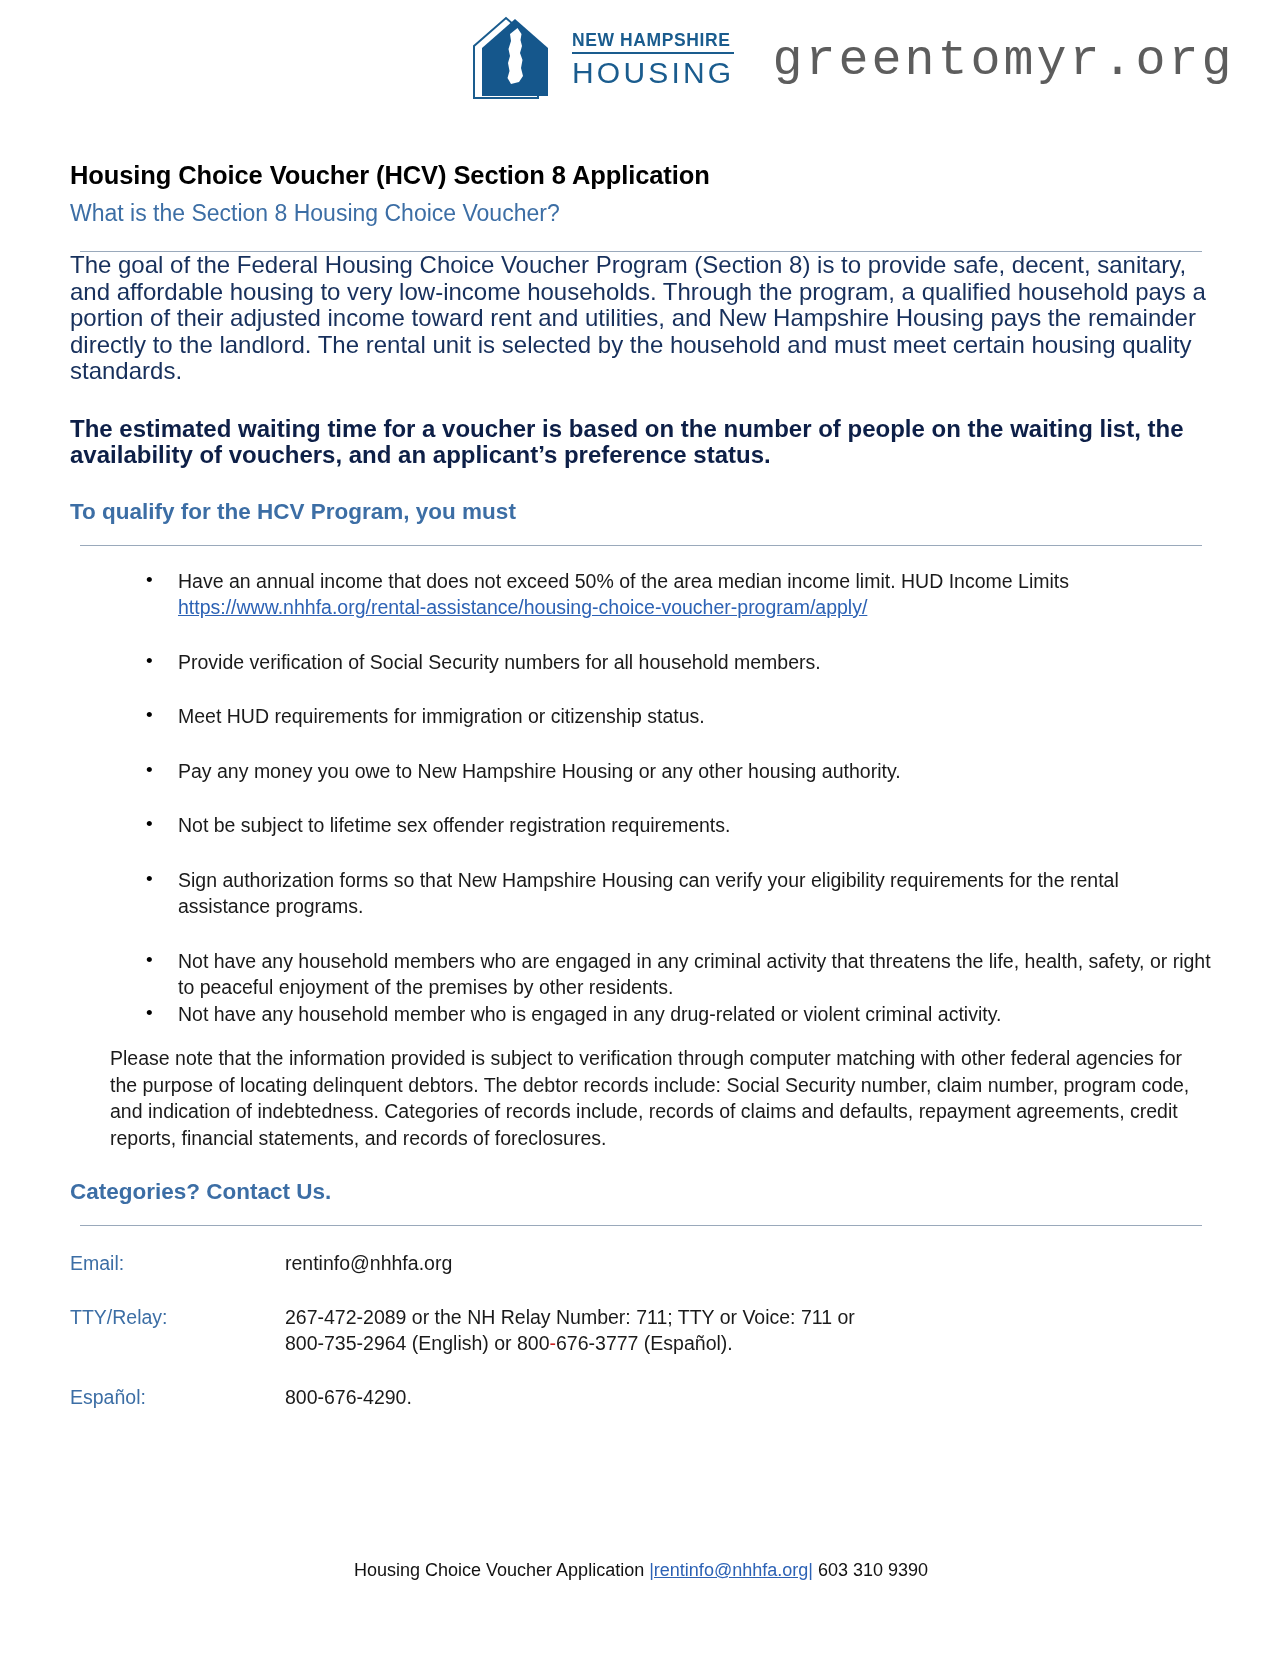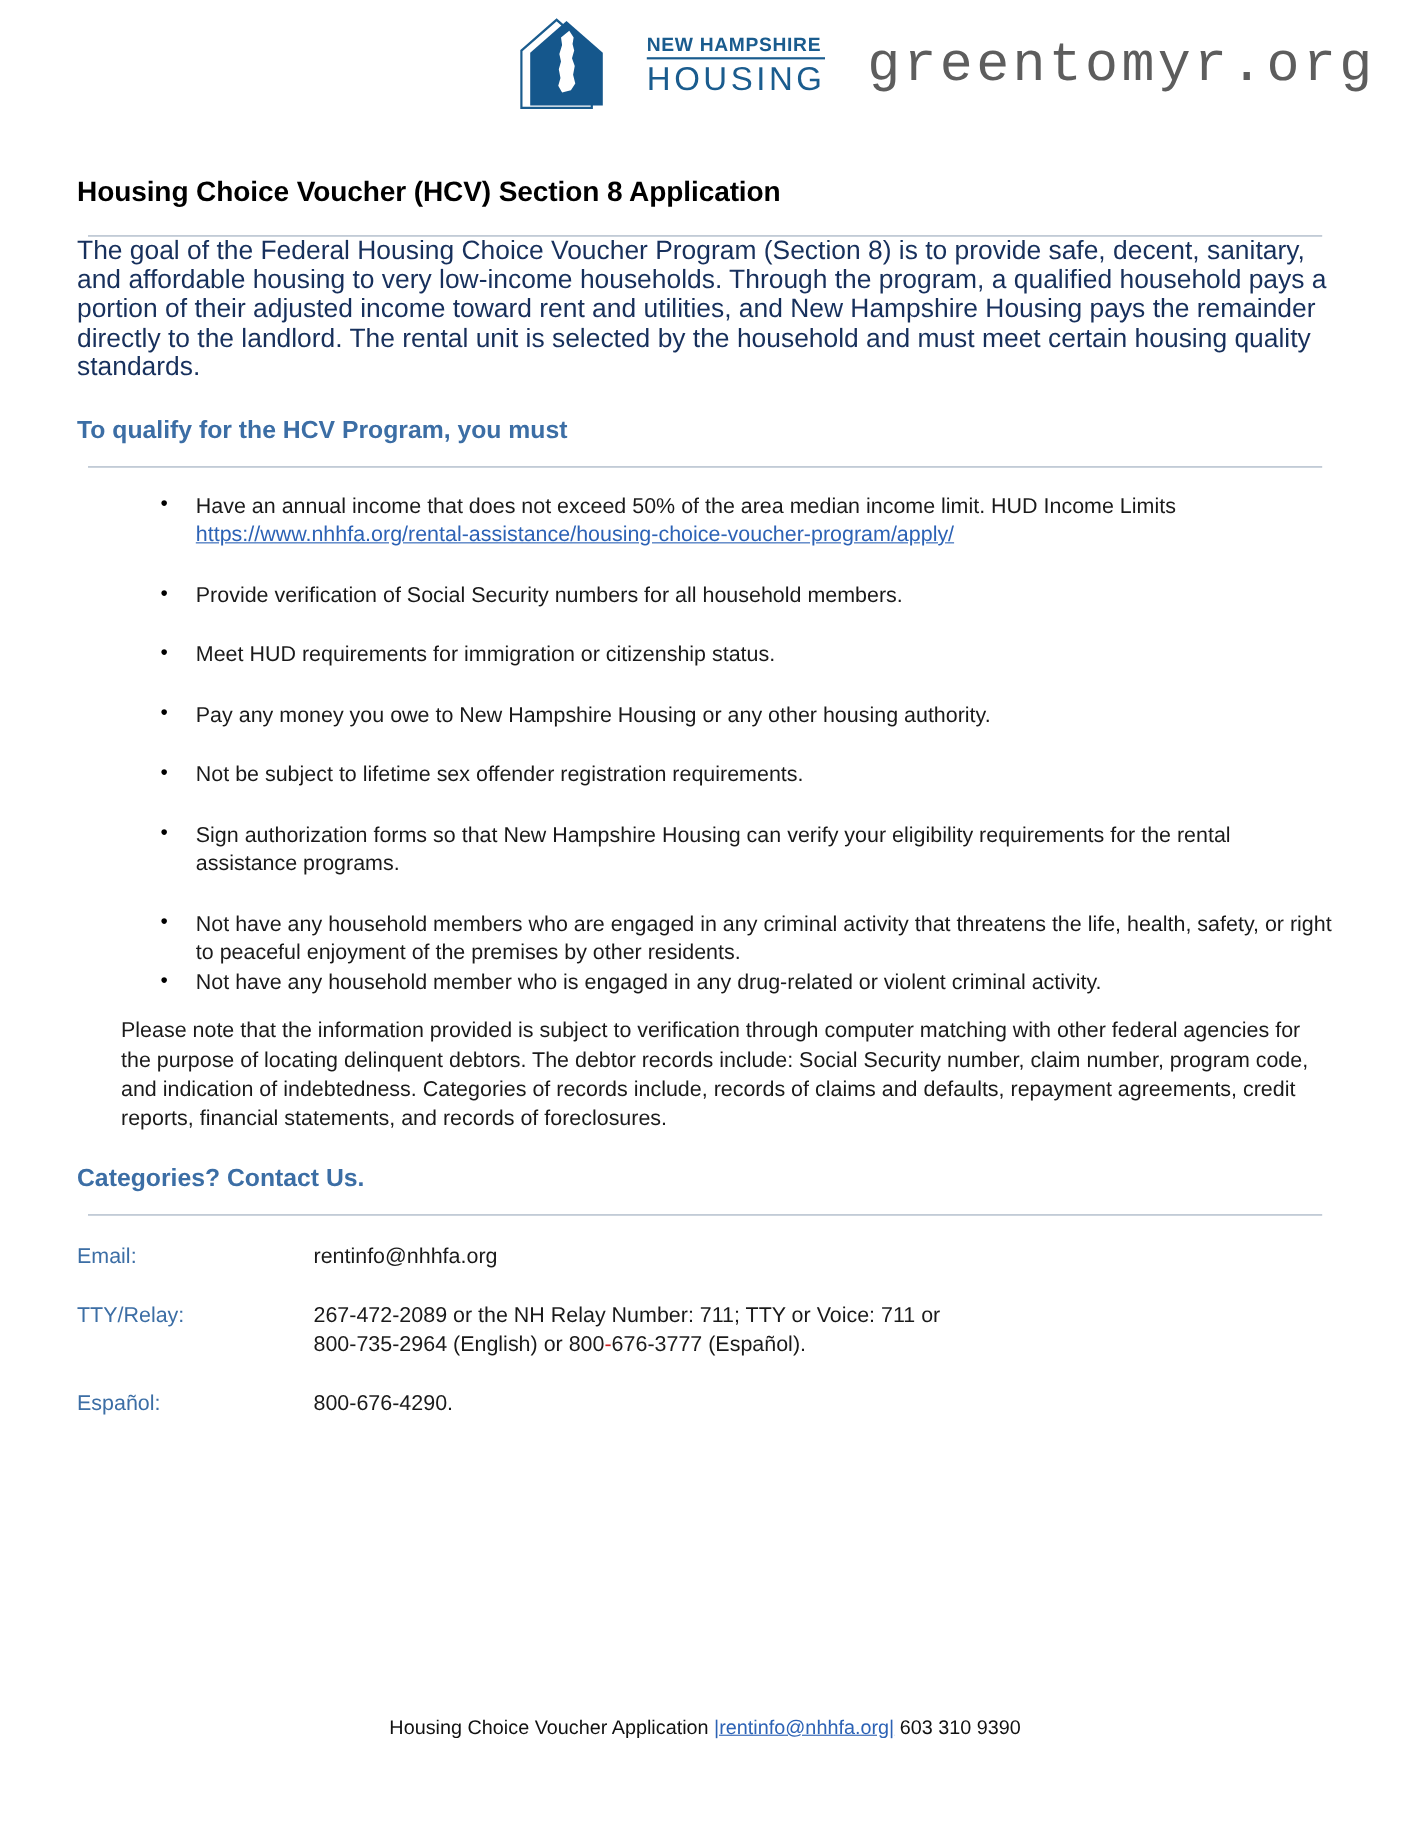--- a/index.html
+++ b/index.html
@@ -30,21 +30,21 @@
     align-items: center;
     margin-left: 470px;
   }
   .logo-mark {
     width: 92px;
     height: 88px;
     position: relative;
     flex: 0 0 auto;
   }
   .logo-wordmark {
-    margin-left: 26px;
+    margin-left: 10px;
     display: flex;
     flex-direction: column;
     justify-content: center;
     line-height: 1;
   }
   .wm-top {
     font-family: "Liberation Sans", sans-serif;
     font-weight: bold;
     font-size: 17.5px;
     letter-spacing: 0.6px;
@@ -215,25 +215,27 @@
       <div class="wm-top">NEW HAMPSHIRE</div>
       <div class="wm-bottom">HOUSING</div>
     </div>
   </div>
   <div class="site-brand">greentomyr.org</div>
 </div>
 
 <div class="page">
 
   <h1 class="doc-title">Housing Choice Voucher (HCV) Section 8 Application</h1>
+  <h2 class="doc-subtitle">What is the Section 8 Housing Choice Voucher?</h2>
 
   <div class="rule"></div>
 
   <p class="para">The goal of the Federal Housing Choice Voucher Program (Section 8) is to provide safe, decent, sanitary, and affordable housing to very low-income households. Through the program, a qualified household pays a portion of their adjusted income toward rent and utilities, and New Hampshire Housing pays the remainder directly to the landlord. The rental unit is selected by the household and must meet certain housing quality standards.</p>
 
+  <p class="para para-bold">The estimated waiting time for a voucher is based on the number of people on the waiting list, the availability of vouchers, and an applicant’s preference status.</p>
 
   <h3 class="section-head">To qualify for the HCV Program, you must</h3>
 
   <div class="rule rule-short"></div>
 
   <ul class="bullets">
     <li>
       <span>Have an annual income that does not exceed 50% of the area median income limit. HUD Income Limits </span><a class="inline-link" href="#">https://www.nhhfa.org/rental-assistance/housing-choice-voucher-program/apply/</a>
     </li>
     <li><span>Provide verification of Social Security numbers for all household members.</span></li>

